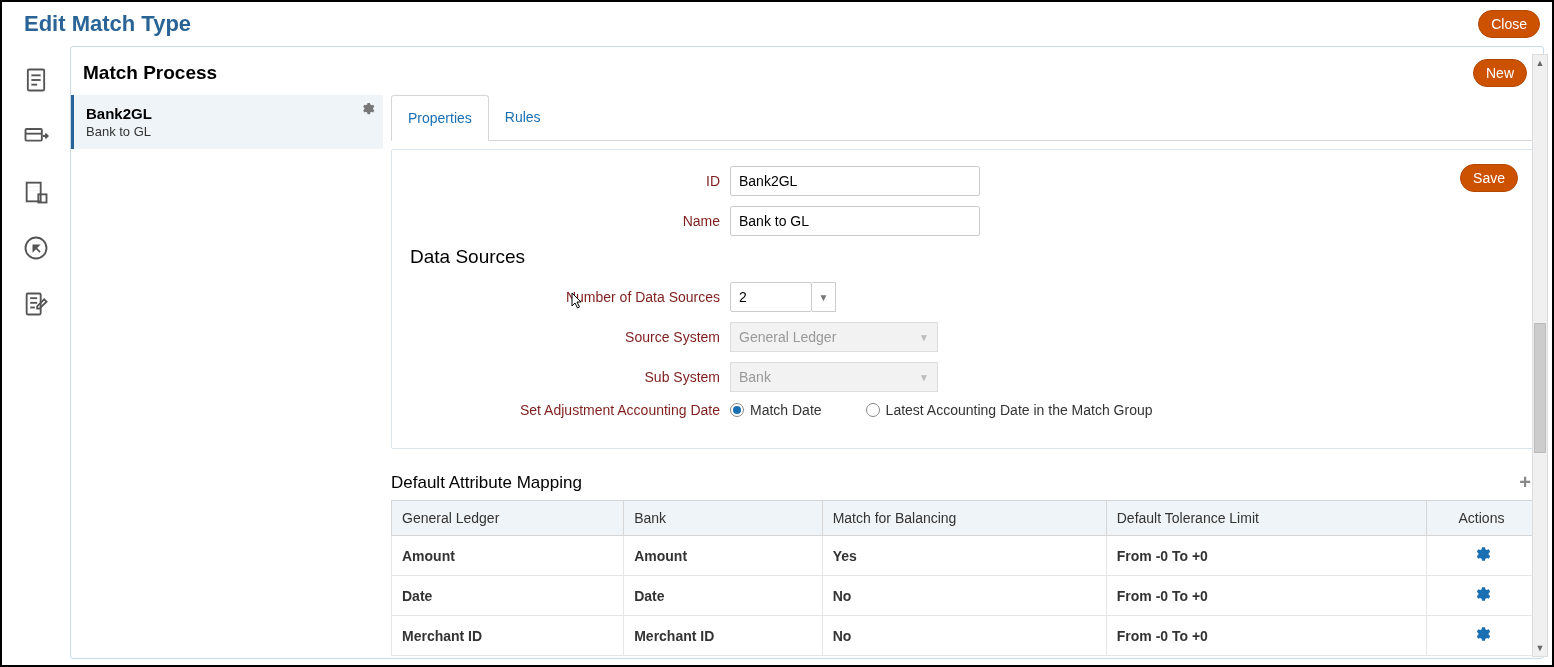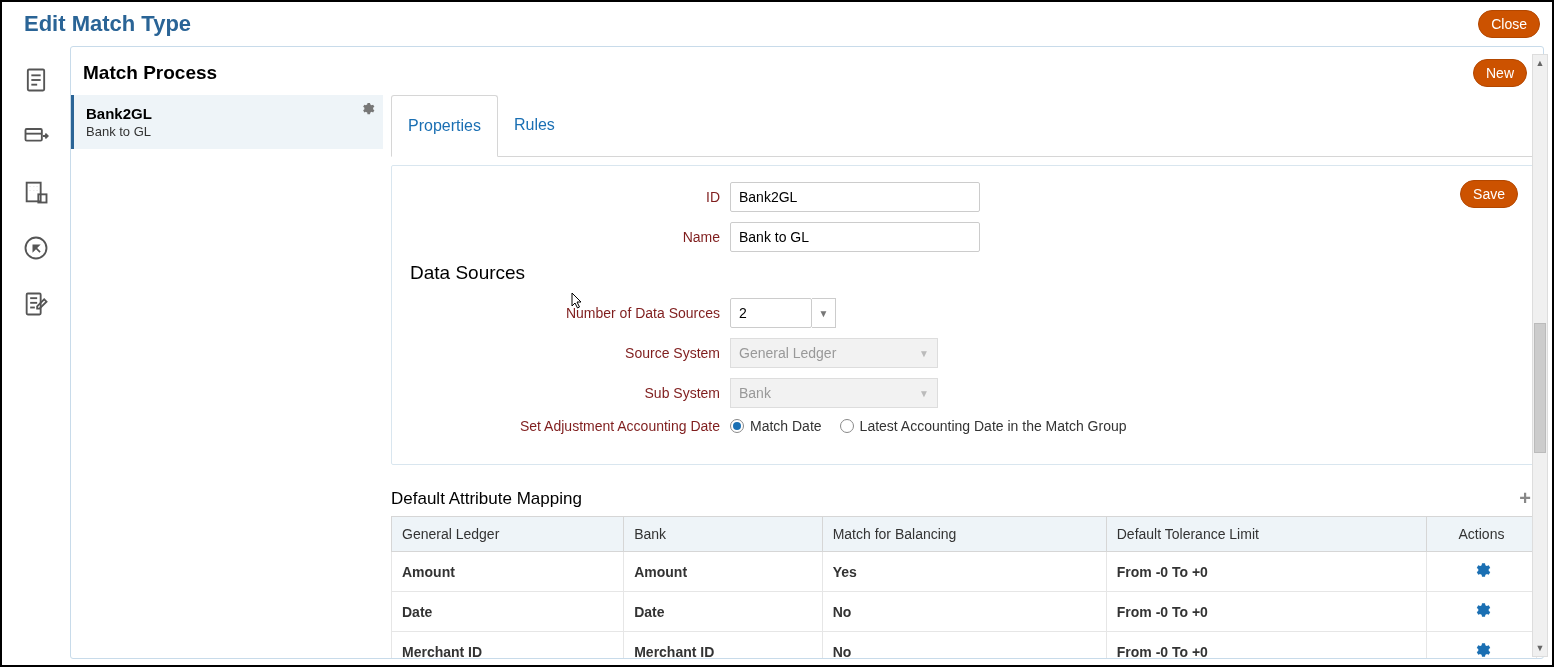--- a/index.html
+++ b/index.html
@@ -112,24 +112,24 @@
   display: flex;
   flex-direction: column;
   overflow-y: auto;
   padding-right: 6px;
 }
 .tabs-bar {
   display: flex;
   border-bottom: 1px solid #d6d6d6;
 }
 .tab {
-  padding: 21px 16px;
+  padding: 14px 16px;
   color: #1a6fb3;
   cursor: pointer;
-  font-size: 16px;
+  font-size: 14px;
 }
 .tab.active {
   border: 1px solid #d6d6d6;
   border-bottom: 1px solid #fff;
   border-top-left-radius: 3px;
   border-top-right-radius: 3px;
   margin-bottom: -1px;
   background: #fff;
 }
 .props-panel {
@@ -192,21 +192,21 @@
   position: relative;
 }
 .select-disabled .caret {
   position: absolute;
   right: 8px;
   font-size: 10px;
   color: #bbb;
 }
 .radio-row {
   display: flex;
-  gap: 18px;
+  gap: 44px;
 }
 .radio-opt {
   display: flex;
   align-items: center;
   gap: 6px;
   cursor: pointer;
 }
 .radio-circle {
   width: 14px;
   height: 14px;

